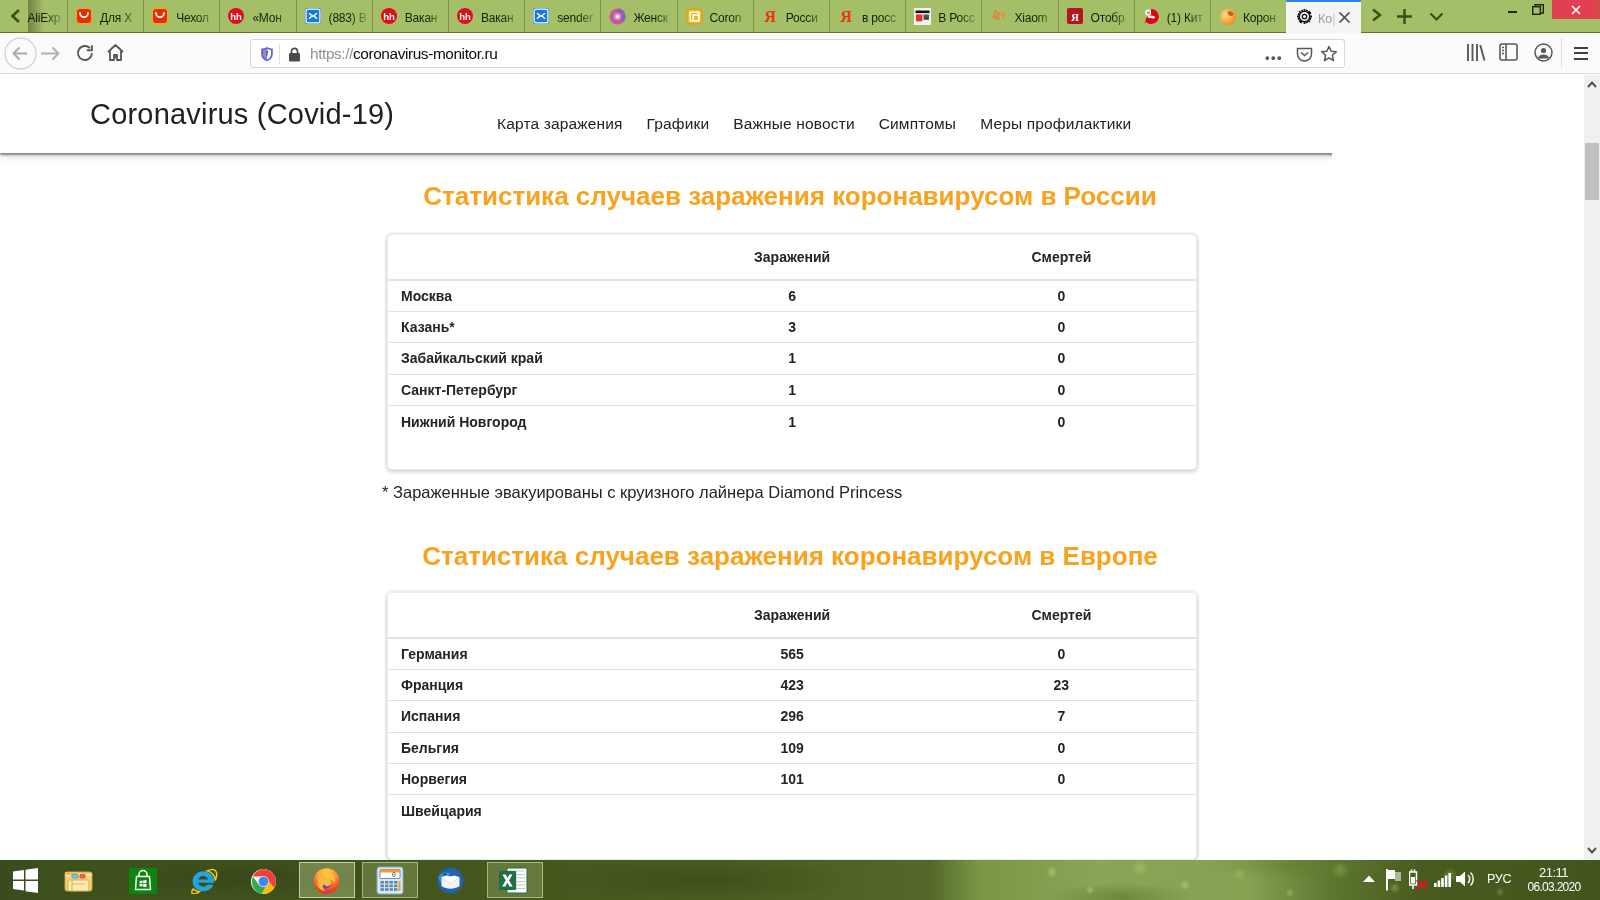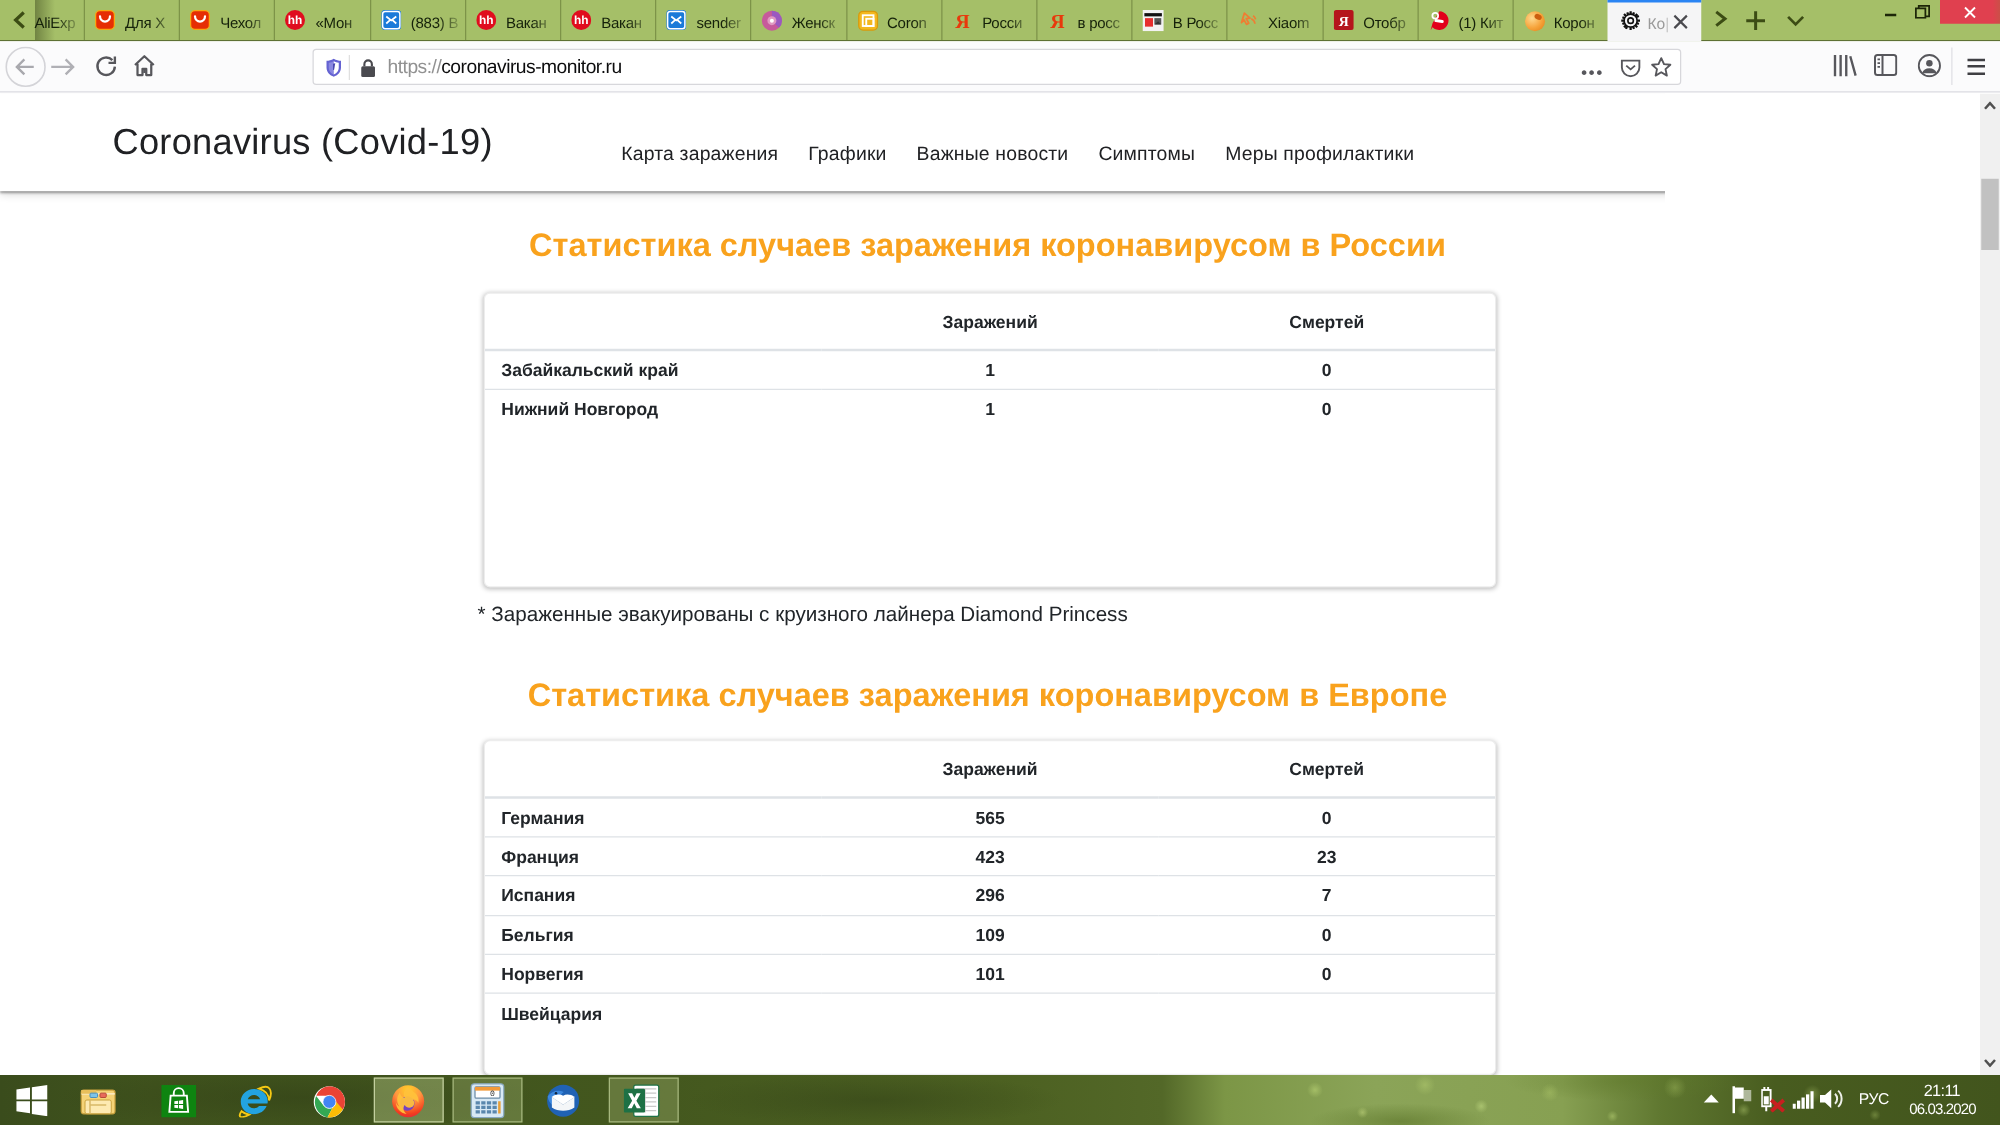--- a/index.html
+++ b/index.html
@@ -325,21 +325,36 @@
           </colgroup>
           <thead>
             <tr>
               <th></th>
               <th>Заражений</th>
               <th>Смертей</th>
             </tr>
           </thead>
           <tbody>
             <tr>
+              <td>Москва</td>
+              <td>6</td>
+              <td>0</td>
+            </tr>
+            <tr>
+              <td>Казань*</td>
+              <td>3</td>
+              <td>0</td>
+            </tr>
+            <tr>
               <td>Забайкальский край</td>
+              <td>1</td>
+              <td>0</td>
+            </tr>
+            <tr>
+              <td>Санкт-Петербург</td>
               <td>1</td>
               <td>0</td>
             </tr>
             <tr>
               <td>Нижний Новгород</td>
               <td>1</td>
               <td>0</td>
             </tr>
           </tbody>
         </table>

